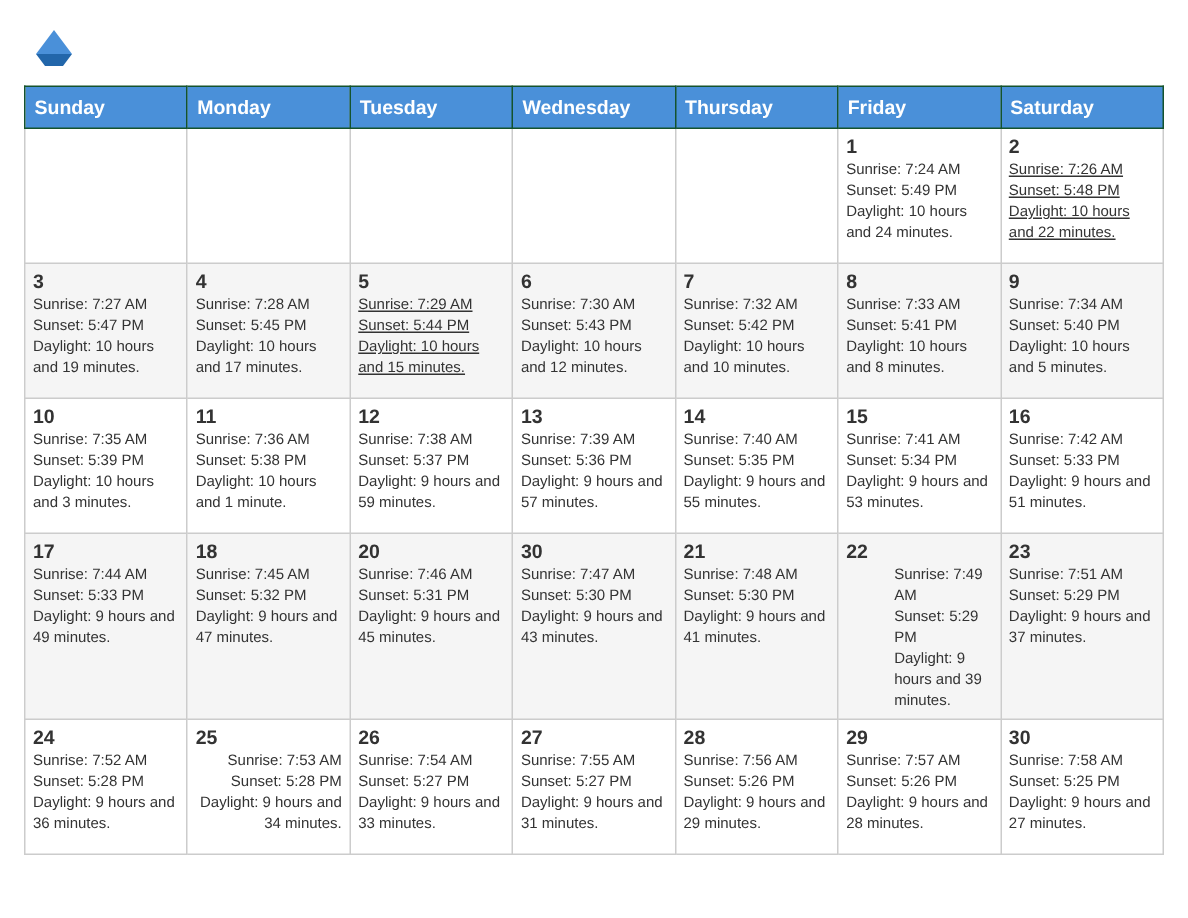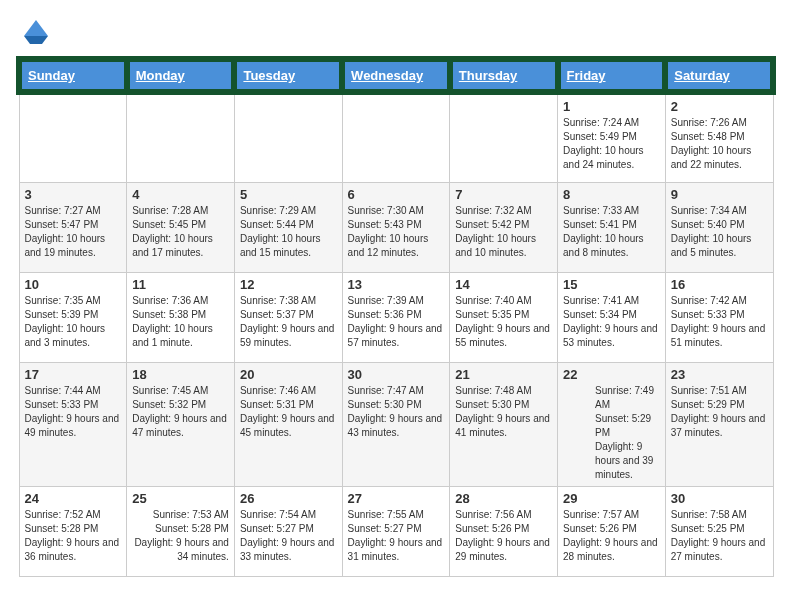--- a/index.html
+++ b/index.html
@@ -37,22 +37,21 @@
       width: 100%;
       border-collapse: collapse;
     }
     thead th {
       background-color: #4a90d9;
       color: #fff;
       font-size: 13px;
       font-weight: bold;
       padding: 6px 6px;
       text-align: left;
-      border: 6px solid #14532d;
-      text-decoration: underline;
+      border: 1px solid #14532d;
     }
     tbody td {
       vertical-align: top;
       border: 1px solid #ccc;
       padding: 4px 5px;
       font-size: 10.5px;
       color: #333;
       min-height: 80px;
       height: 90px;
       width: calc(100% / 7);
@@ -120,41 +119,41 @@
         <td class="empty-cell"></td>
         <td class="empty-cell"></td>
         <td>
           <span class="day-number">1</span>
           <div class="day-info" style="white-space: pre-line;">Sunrise: 7:24 AM
 Sunset: 5:49 PM
 Daylight: 10 hours and 24 minutes.</div>
         </td>
         <td>
           <span class="day-number">2</span>
-          <div class="day-info" style="white-space: pre-line;">Sunrise: 7:26 AM
+          <div class="day-info" style="white-space: pre-line; text-decoration: underline;">Sunrise: 7:26 AM
 Sunset: 5:48 PM
 Daylight: 10 hours and 22 minutes.</div>
         </td>
       </tr>
       <tr>
         <td>
           <span class="day-number">3</span>
           <div class="day-info" style="white-space: pre-line;">Sunrise: 7:27 AM
 Sunset: 5:47 PM
 Daylight: 10 hours and 19 minutes.</div>
         </td>
         <td>
           <span class="day-number">4</span>
           <div class="day-info" style="white-space: pre-line;">Sunrise: 7:28 AM
 Sunset: 5:45 PM
 Daylight: 10 hours and 17 minutes.</div>
         </td>
         <td>
           <span class="day-number">5</span>
-          <div class="day-info" style="white-space: pre-line;">Sunrise: 7:29 AM
+          <div class="day-info" style="white-space: pre-line; text-decoration: underline;">Sunrise: 7:29 AM
 Sunset: 5:44 PM
 Daylight: 10 hours and 15 minutes.</div>
         </td>
         <td>
           <span class="day-number">6</span>
           <div class="day-info" style="white-space: pre-line;">Sunrise: 7:30 AM
 Sunset: 5:43 PM
 Daylight: 10 hours and 12 minutes.</div>
         </td>
         <td>

